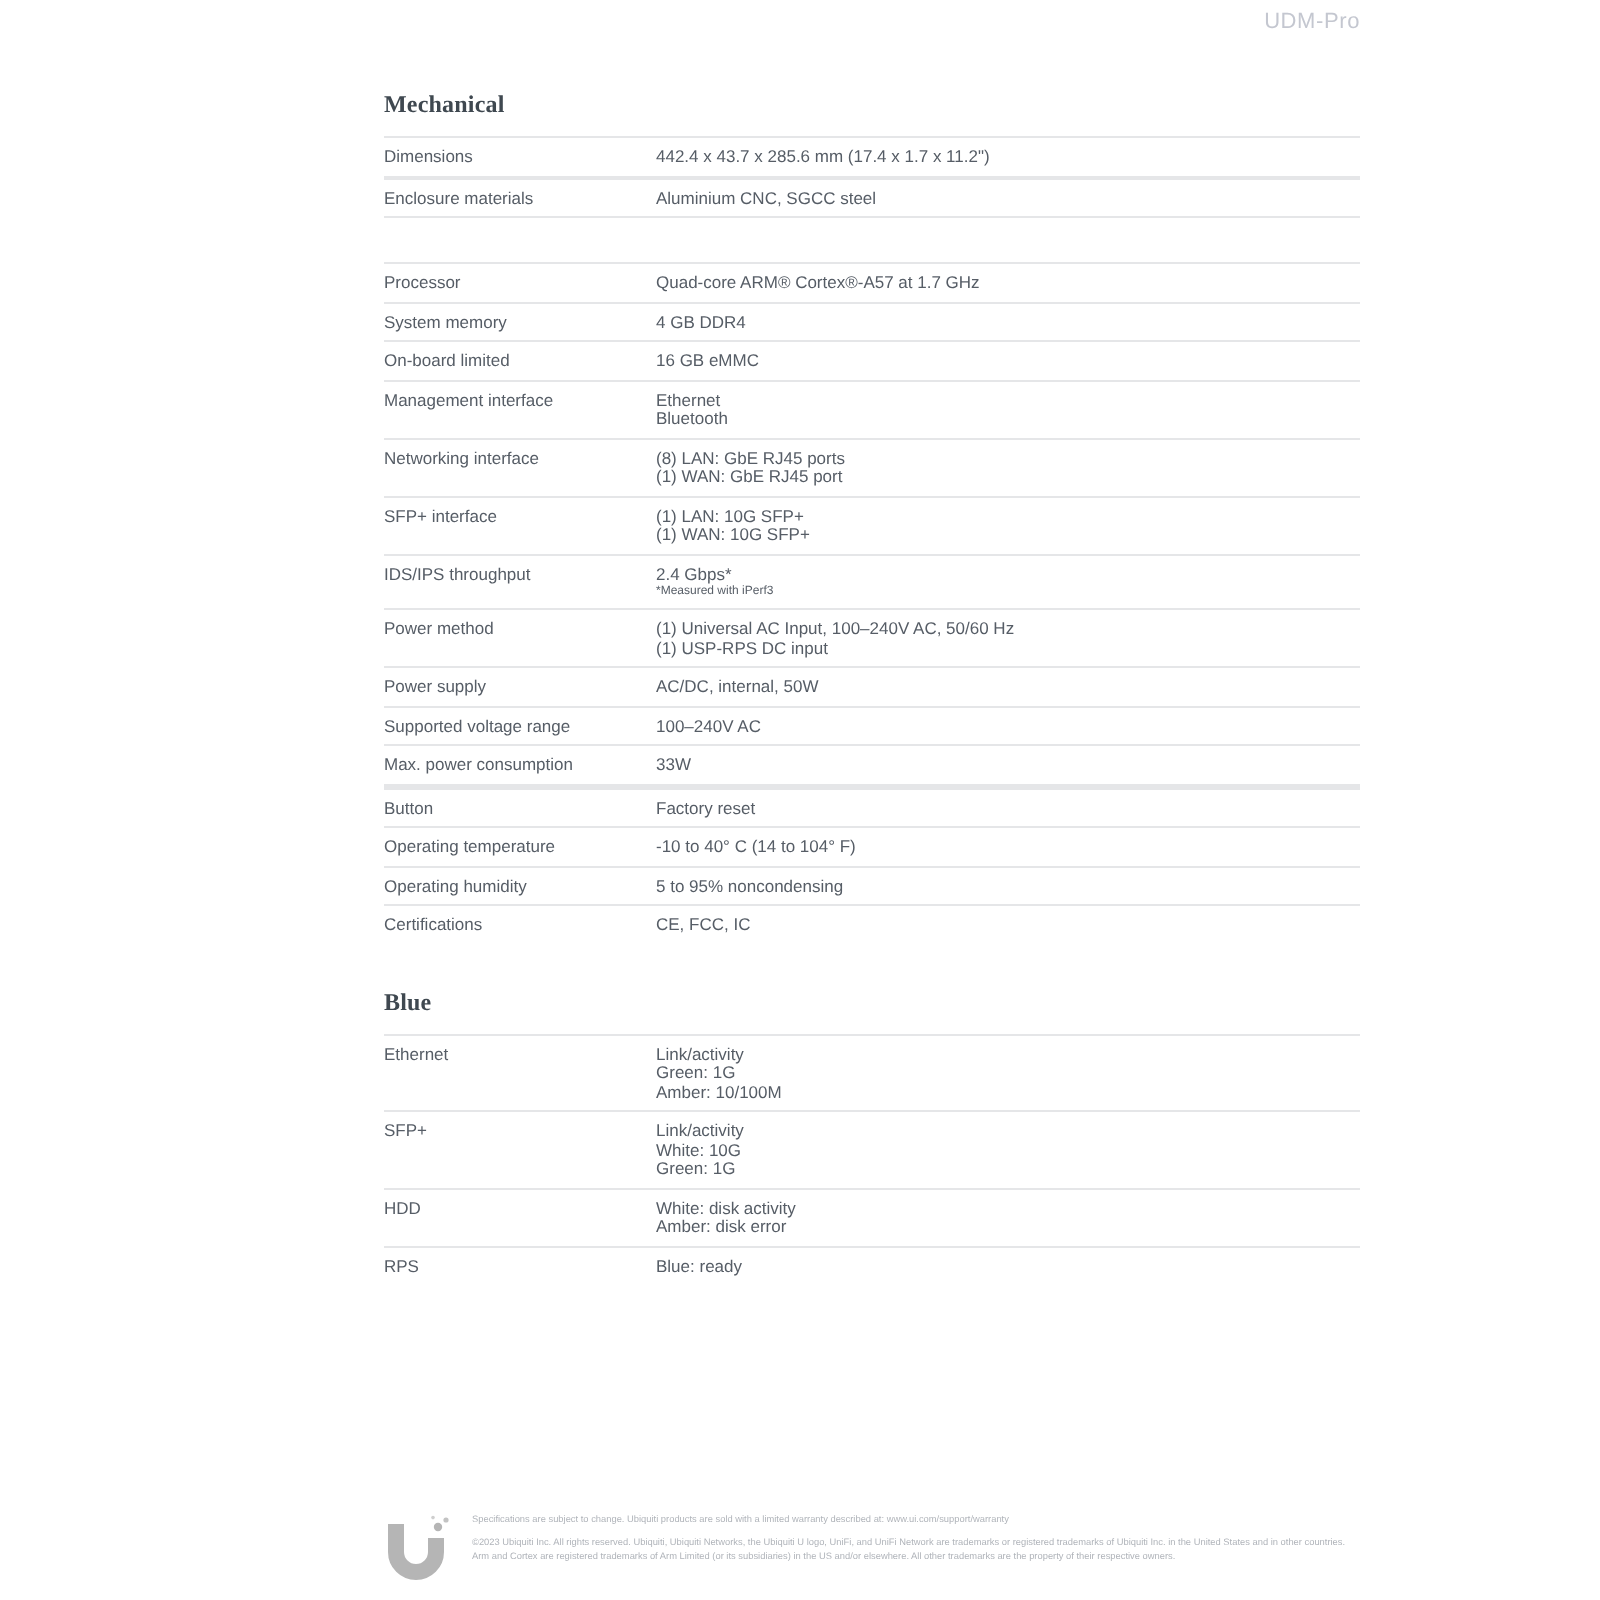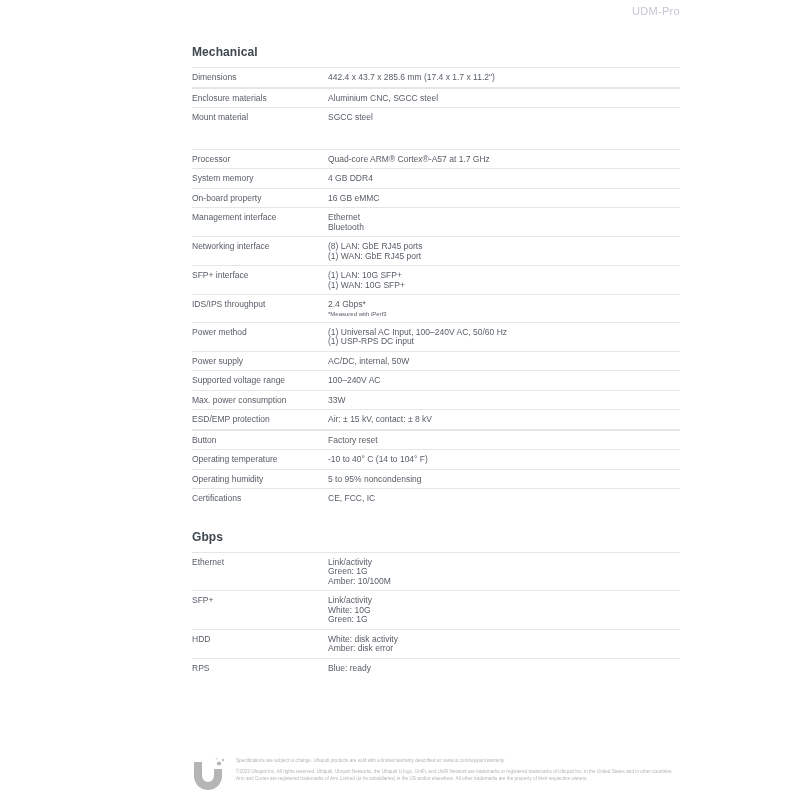--- a/index.html
+++ b/index.html
@@ -36,20 +36,21 @@
     left: 152px; top: 45px;
     width: 488px;
   }
   section.spec-section { margin-bottom: 22px; }
   .section-title {
     font-size: 12px;
     font-weight: bold;
     color: var(--heading);
     margin: 0 0 8px 0;
     letter-spacing: 0.1px;
+    font-family: Liberation Serif, serif;
   }
   .divider { height: 1px; background: var(--divider); }
   .spec-row { display: flex; padding: 5px 0 4px 0; }
   .spec-label {
     flex: none; width: 136px;
     font-size: 8.5px; line-height: 9.5px;
     color: var(--body);
   }
   .spec-value {
     font-size: 8.5px; line-height: 9.5px;
@@ -97,45 +98,39 @@
         </div>
         <div class="divider"></div>
         <div class="divider"></div>
         <div class="spec-row">
           <div class="spec-label">Enclosure materials</div>
           <div class="spec-value">
             <div>Aluminium CNC, SGCC steel</div>
           </div>
         </div>
         <div class="divider"></div>
-        <div class="spec-row">
-          <div class="spec-label">Mount material</div>
-          <div class="spec-value">
-            <div>SGCC steel</div>
-          </div>
-        </div>
       </section>
       <section class="spec-section">
         <div class="divider"></div>
         <div class="spec-row">
           <div class="spec-label">Processor</div>
           <div class="spec-value">
             <div>Quad-core ARM® Cortex®-A57 at 1.7 GHz</div>
           </div>
         </div>
         <div class="divider"></div>
         <div class="spec-row">
           <div class="spec-label">System memory</div>
           <div class="spec-value">
             <div>4 GB DDR4</div>
           </div>
         </div>
         <div class="divider"></div>
         <div class="spec-row">
-          <div class="spec-label">On-board property</div>
+          <div class="spec-label">On-board limited</div>
           <div class="spec-value">
             <div>16 GB eMMC</div>
           </div>
         </div>
         <div class="divider"></div>
         <div class="spec-row">
           <div class="spec-label">Management interface</div>
           <div class="spec-value">
             <div>Ethernet</div>
             <div>Bluetooth</div>
@@ -188,26 +183,20 @@
           </div>
         </div>
         <div class="divider"></div>
         <div class="spec-row">
           <div class="spec-label">Max. power consumption</div>
           <div class="spec-value">
             <div>33W</div>
           </div>
         </div>
         <div class="divider"></div>
-        <div class="spec-row">
-          <div class="spec-label">ESD/EMP protection</div>
-          <div class="spec-value">
-            <div>Air: ± 15 kV, contact: ± 8 kV</div>
-          </div>
-        </div>
         <div class="divider"></div>
         <div class="divider"></div>
         <div class="spec-row">
           <div class="spec-label">Button</div>
           <div class="spec-value">
             <div>Factory reset</div>
           </div>
         </div>
         <div class="divider"></div>
         <div class="spec-row">
@@ -225,21 +214,21 @@
         </div>
         <div class="divider"></div>
         <div class="spec-row">
           <div class="spec-label">Certifications</div>
           <div class="spec-value">
             <div>CE, FCC, IC</div>
           </div>
         </div>
       </section>
       <section class="spec-section">
-        <h2 class="section-title">Gbps</h2>
+        <h2 class="section-title">Blue</h2>
         <div class="divider"></div>
         <div class="spec-row">
           <div class="spec-label">Ethernet</div>
           <div class="spec-value">
             <div>Link/activity</div>
             <div>Green: 1G</div>
             <div>Amber: 10/100M</div>
           </div>
         </div>
         <div class="divider"></div>

